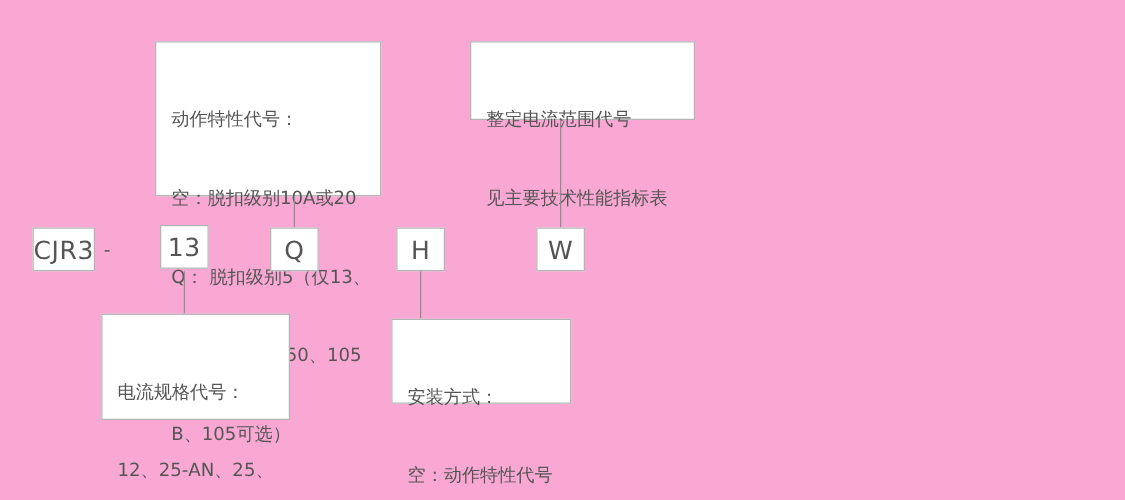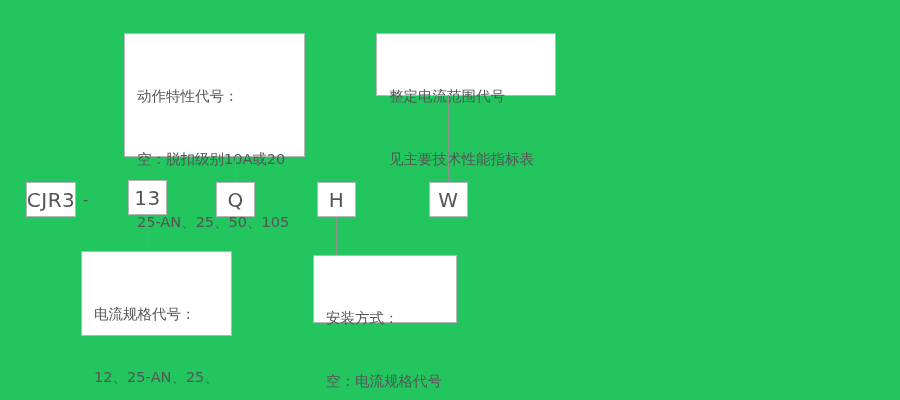--- a/index.html
+++ b/index.html
@@ -4,21 +4,21 @@
 <style>
   html, body {
     margin: 0;
     padding: 0;
     background: #ffffff;
   }
   #diagram {
     position: relative;
     width: 900px;
     height: 400px;
-    background: #22c55e;
+    background: #f9a8d4;
     font-family: "DejaVu Sans", "Liberation Sans", sans-serif;
     color: #4a4a4a;
     overflow: hidden;
   }
   .box {
     position: absolute;
     border: 1px solid #b5b5b5;
     box-sizing: border-box;
     background: #ffffff;
   }
@@ -57,20 +57,21 @@
   .conn.v { width: 1px; }
 </style>
 </head>
 <body>
 
 <div id="diagram">
 
   <div class="box note-box" style="left:124px; top:33px; width:181px; height:124px;">
     <span class="note-line">动作特性代号：</span>
     <span class="note-line">空：脱扣级别10A或20</span>
+    <span class="note-line">Q： 脱扣级别5（仅13、</span>
     <span class="note-line">25-AN、25、50、105</span>
     <span class="note-line">B、105可选）</span>
   </div>
 
   <div class="box note-box" style="left:376px; top:33px; width:180px; height:63px;">
     <span class="note-line">整定电流范围代号</span>
     <span class="note-line">见主要技术性能指标表</span>
   </div>
 
   <div class="conn v" style="left:235px; top:157px; height:25px;"></div>
@@ -106,17 +107,17 @@
   <div class="box note-box" style="left:81px; top:251px; width:151px; height:85px;">
     <span class="note-line">电流规格代号：</span>
     <span class="note-line">12、25-AN、25、</span>
     
     
     
   </div>
 
   <div class="box note-box" style="left:313px; top:255px; width:144px; height:68px;">
     <span class="note-line">安装方式：</span>
-    <span class="note-line">空：电流规格代号</span>
+    <span class="note-line">空：动作特性代号</span>
     
   </div>
 
 </div>
 
 </body></html>

